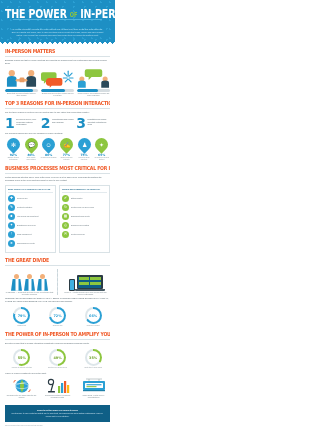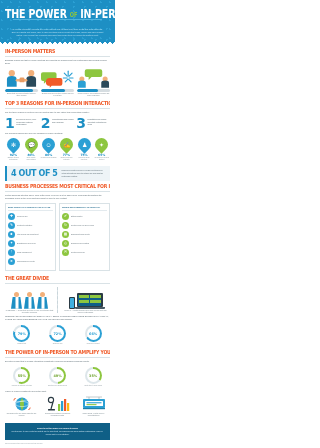--- a/index.html
+++ b/index.html
@@ -326,24 +326,20 @@
         <div class="pin" style="background:#8dc63f">
             <span>✦</span>
           </div>
         <div class="pin-pct">65%</div>
         <div class="pin-lab">Generating new ideas together</div>
       </div>
 
     </div>
   </div>
 
-  <div class="band">
-    <div class="band-num">4 OUT OF 5</div>
-    <div class="band-txt">business executives prefer in-person meetings over virtual alternatives when the stakes are high and the relationship matters.</div>
-  </div>
 
   <div class="sect">
     <div class="h-orange">BUSINESS PROCESSES MOST CRITICAL FOR IN-PERSON</div>
     <div class="h-rule"></div>
     <div class="body-txt">Certain business activities simply work better when everyone is in the same room. Respondents identified the processes below as the ones most dependent on face-to-face contact.</div>
 
     <div class="cards">
 
       <div class="card">
         <div class="card-h">MOST CRITICAL TO CONDUCT FACE-TO-FACE</div>

